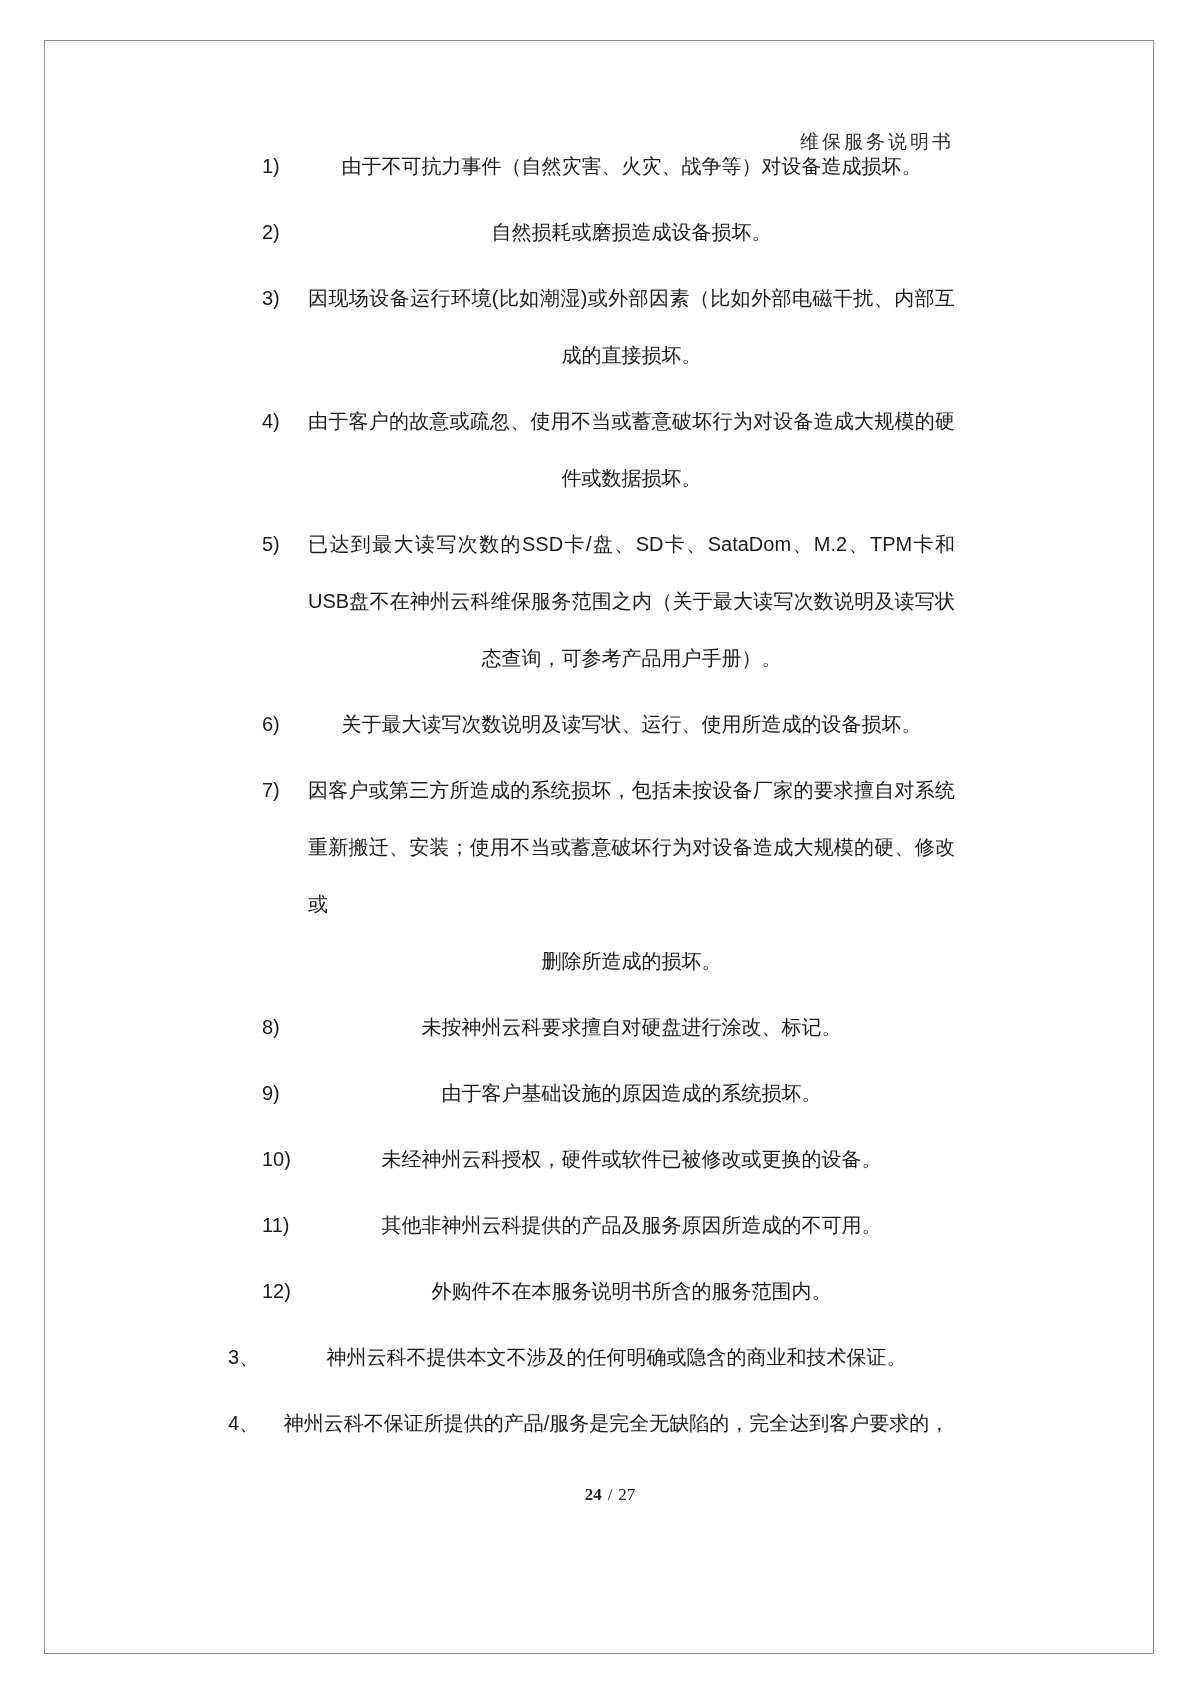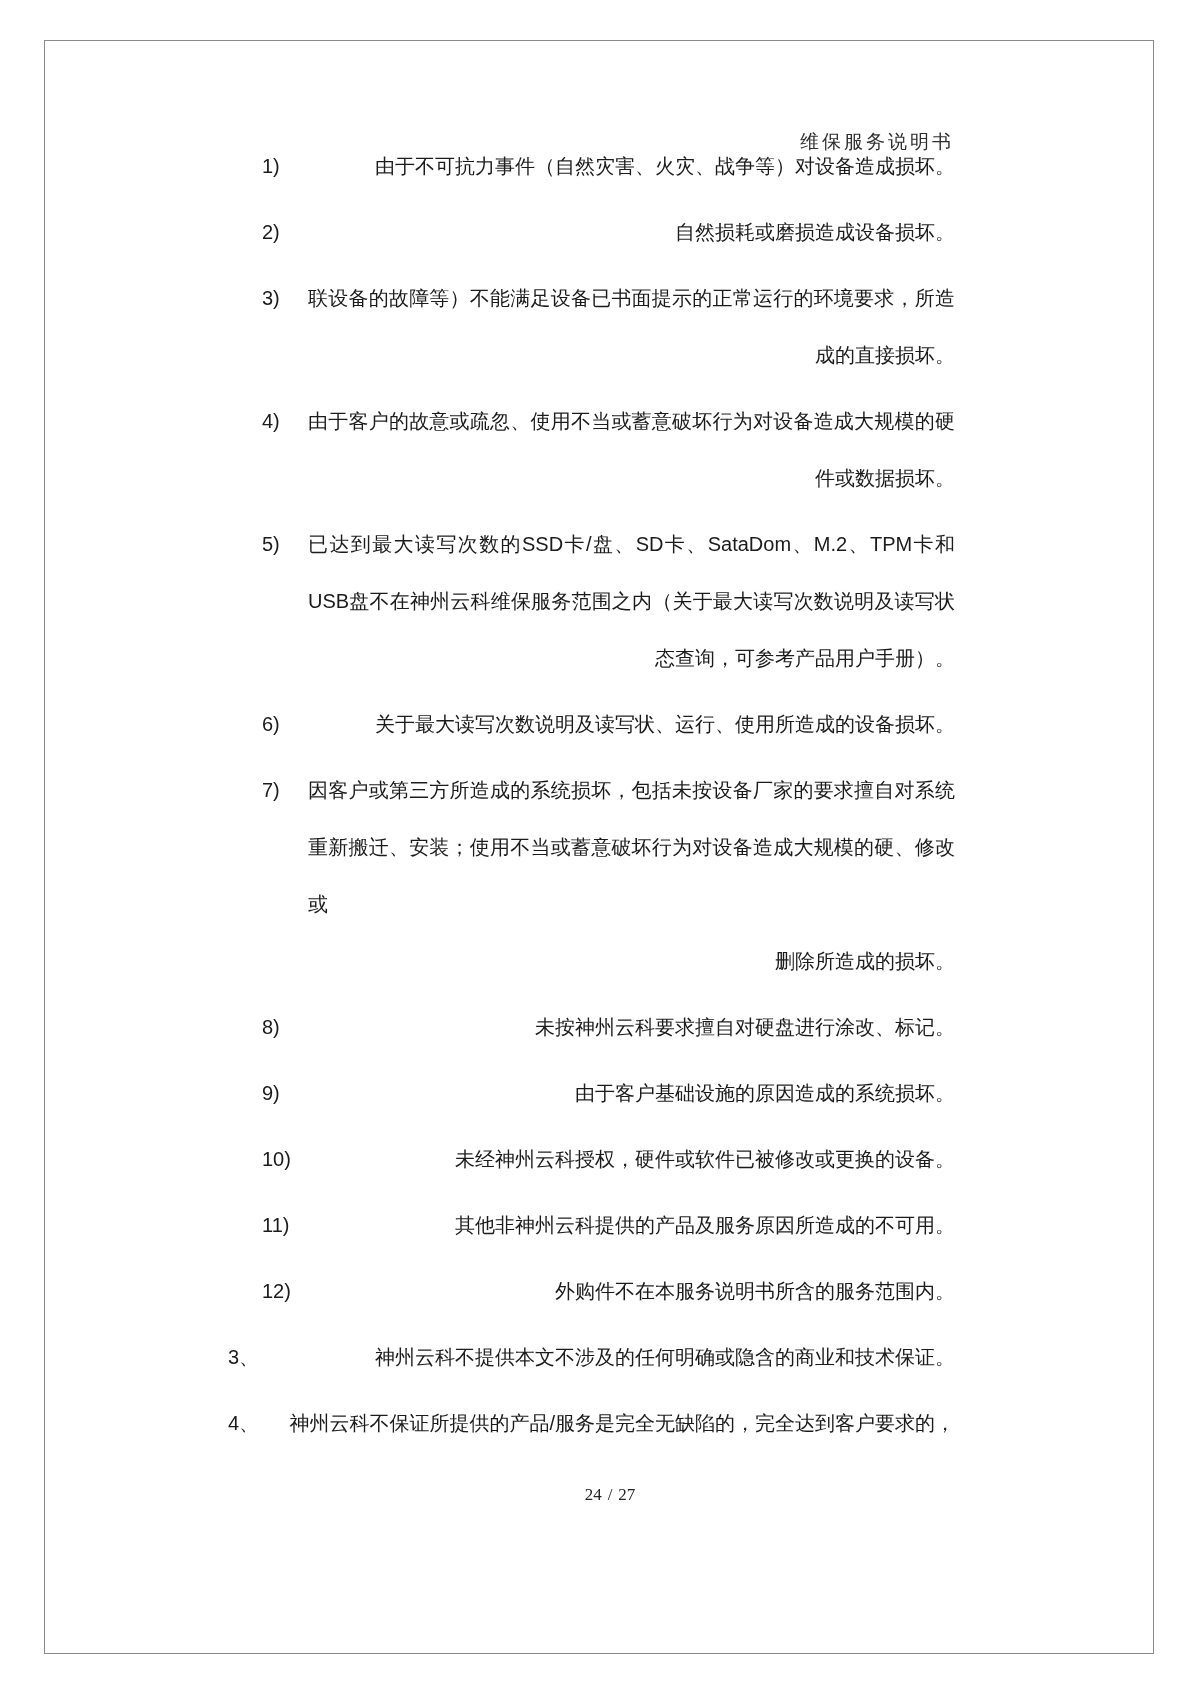--- a/index.html
+++ b/index.html
@@ -29,30 +29,30 @@
     display: flex;
     font-size: 20px;
     line-height: 57px;
     margin-bottom: 9px;
   }
   .item.sub { margin-left: 262px; margin-right: 245px; }
   .item.top { margin-left: 228px; margin-right: 245px; }
   .num { flex: 0 0 46px; }
   .item.top .num { flex: 0 0 50px; }
   .lines { flex: 1; min-width: 0; }
-  .ln { text-align: right; }
+  .ln { text-align: center; }
   .ln.just { text-align: justify; text-align-last: justify; }
   .footer {
     position: absolute; top: 1484px; left: 0; width: 100%;
     text-align: center;
     font-family: "Liberation Serif", "DejaVu Serif", serif;
     font-size: 17px; color: #222222;
     line-height: 22px;
   }
-  .pg-cur { font-weight: normal; margin-left: 20px; }
+  .pg-cur { font-weight: bold; margin-left: 20px; }
   .pg-sep { margin: 0 6px; }
 </style>
 </head>
 <body>
 
 <div class="border-frame"></div>
 
 <div class="header">维保服务说明书</div>
 
 <div class="content">
@@ -67,21 +67,21 @@
   <div class="item sub">
     <span class="num">2)</span>
     <div class="lines">
       <div class="ln">自然损耗或磨损造成设备损坏。</div>
     </div>
   </div>
 
   <div class="item sub">
     <span class="num">3)</span>
     <div class="lines">
-      <div class="ln just">联设备的故障等）不能满足设备已书面提示的正常运行的环境要求，所造</div>
+      <div class="ln just">因现场设备运行环境(比如潮湿)或外部因素（比如外部电磁干扰、内部互</div>
       <div class="ln">成的直接损坏。</div>
     </div>
   </div>
 
   <div class="item sub">
     <span class="num">4)</span>
     <div class="lines">
       <div class="ln just">由于客户的故意或疏忽、使用不当或蓄意破坏行为对设备造成大规模的硬</div>
       <div class="ln">件或数据损坏。</div>
     </div>

